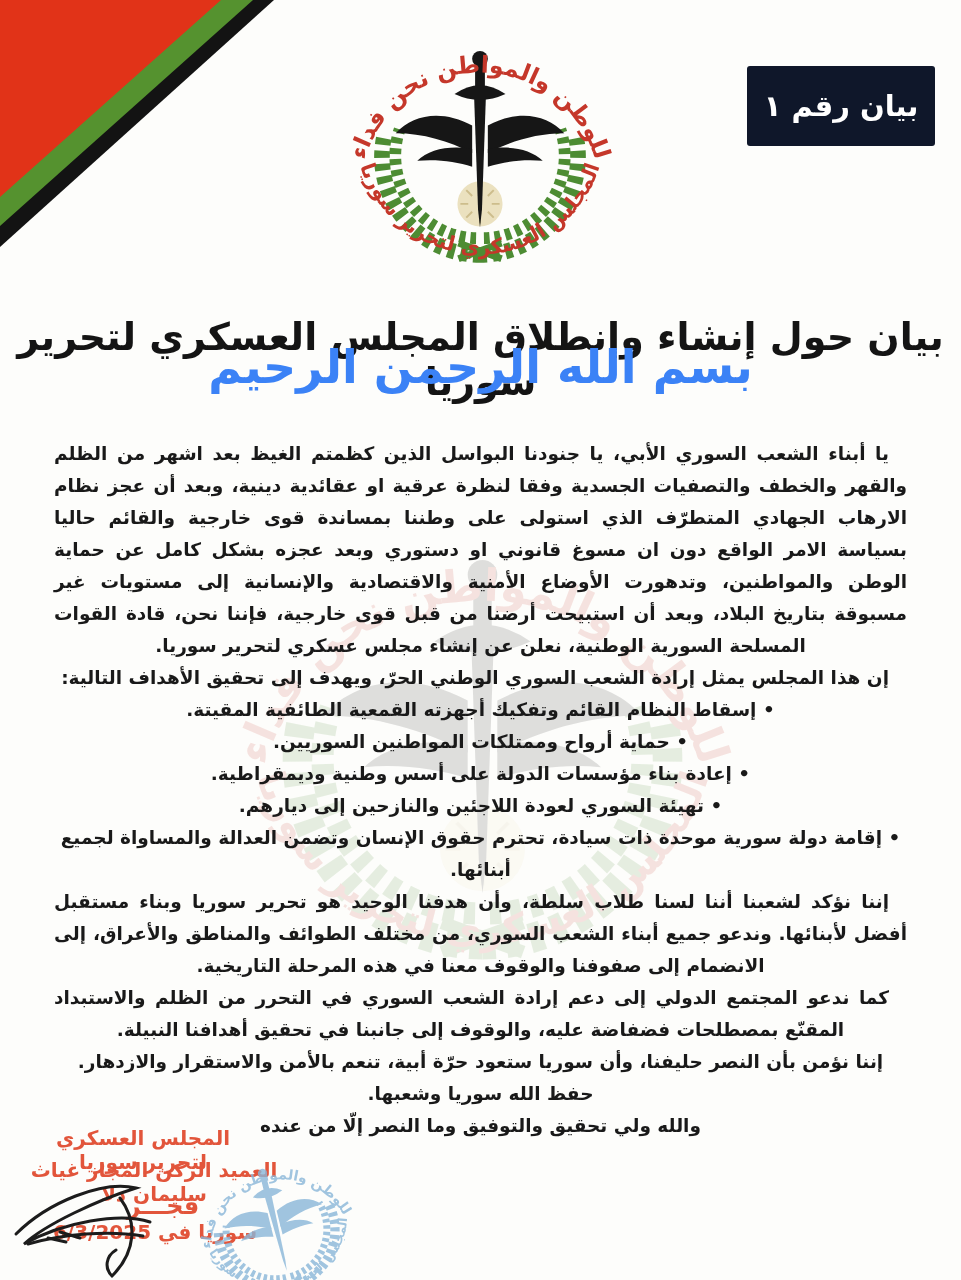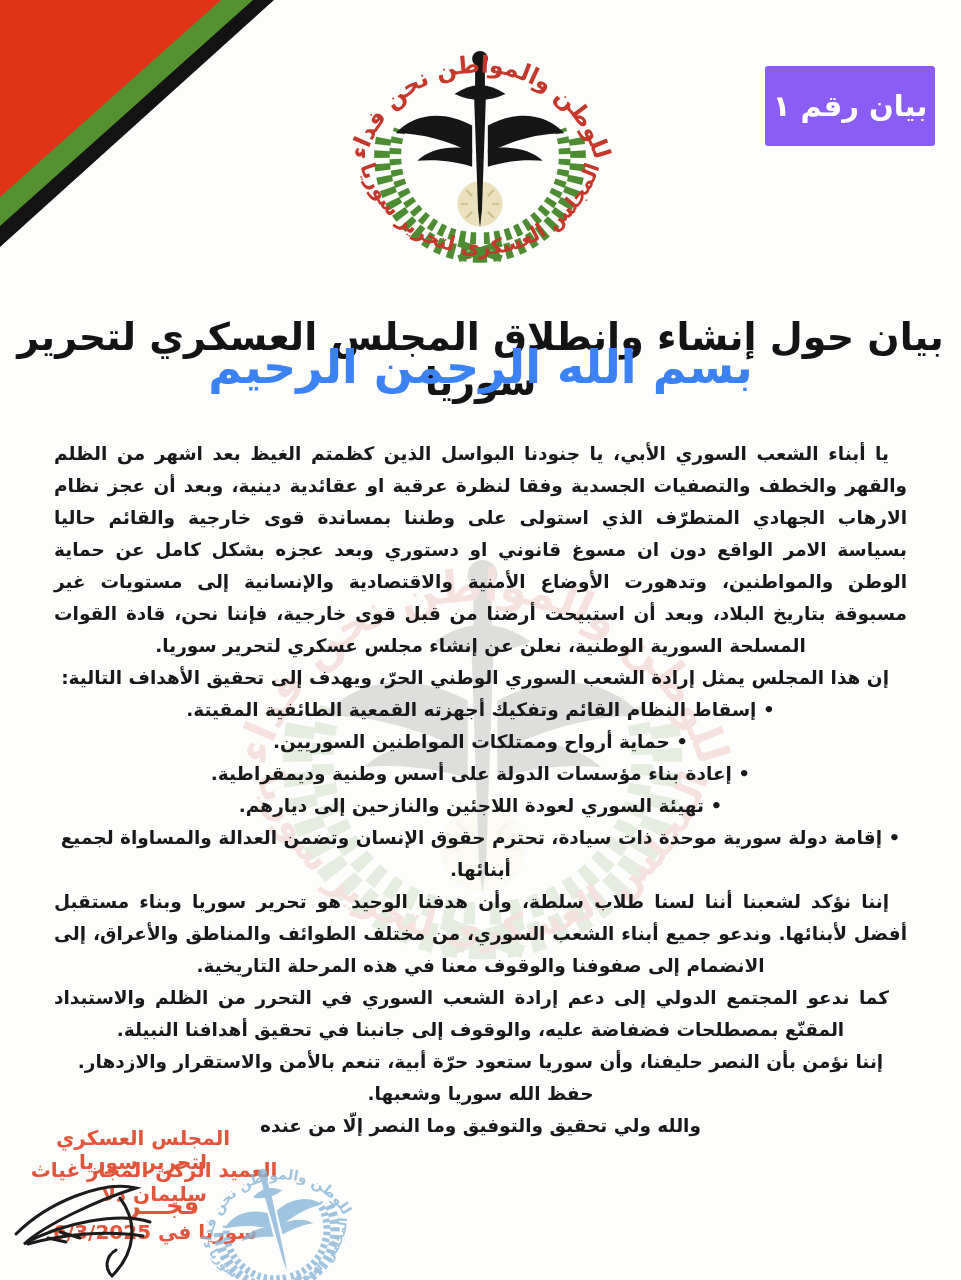--- a/index.html
+++ b/index.html
@@ -13,22 +13,22 @@
   
   .corner{position:absolute;top:0;left:0;}
   .corner-black{width:274px;height:247px;background:#131313;
     clip-path:polygon(0 0,100% 0,0 100%);}
   .corner-green{width:253px;height:226px;background:#55922f;
     clip-path:polygon(0 0,100% 0,0 100%);}
   .corner-red{width:221px;height:197px;background:#e13318;
     clip-path:polygon(0 0,100% 0,0 100%);}
   
   .badge{
-    position:absolute;top:66px;right:26px;width:170px;height:80px;
-    background:#8b5cf6;color:#fff;
+    position:absolute;top:66px;right:26px;width:188px;height:80px;
+    background:#0f172a;color:#fff;
     display:flex;align-items:center;justify-content:center;
     font-size:29px;font-weight:bold;direction:rtl;border-radius:3px;
   }
   
   .emblem-main{position:absolute;left:322px;top:2px;width:316px;height:294px;}
   .emblem-watermark{position:absolute;left:205px;top:415px;width:555px;height:660px;opacity:.13;pointer-events:none;}
   .emblem-blue{position:absolute;left:188px;top:1138px;width:175px;height:175px;opacity:.8;transform:rotate(-14deg);}
   .emblem-main svg,.emblem-watermark svg,.emblem-blue svg{width:100%;height:100%;}
   
   .doc-title{

